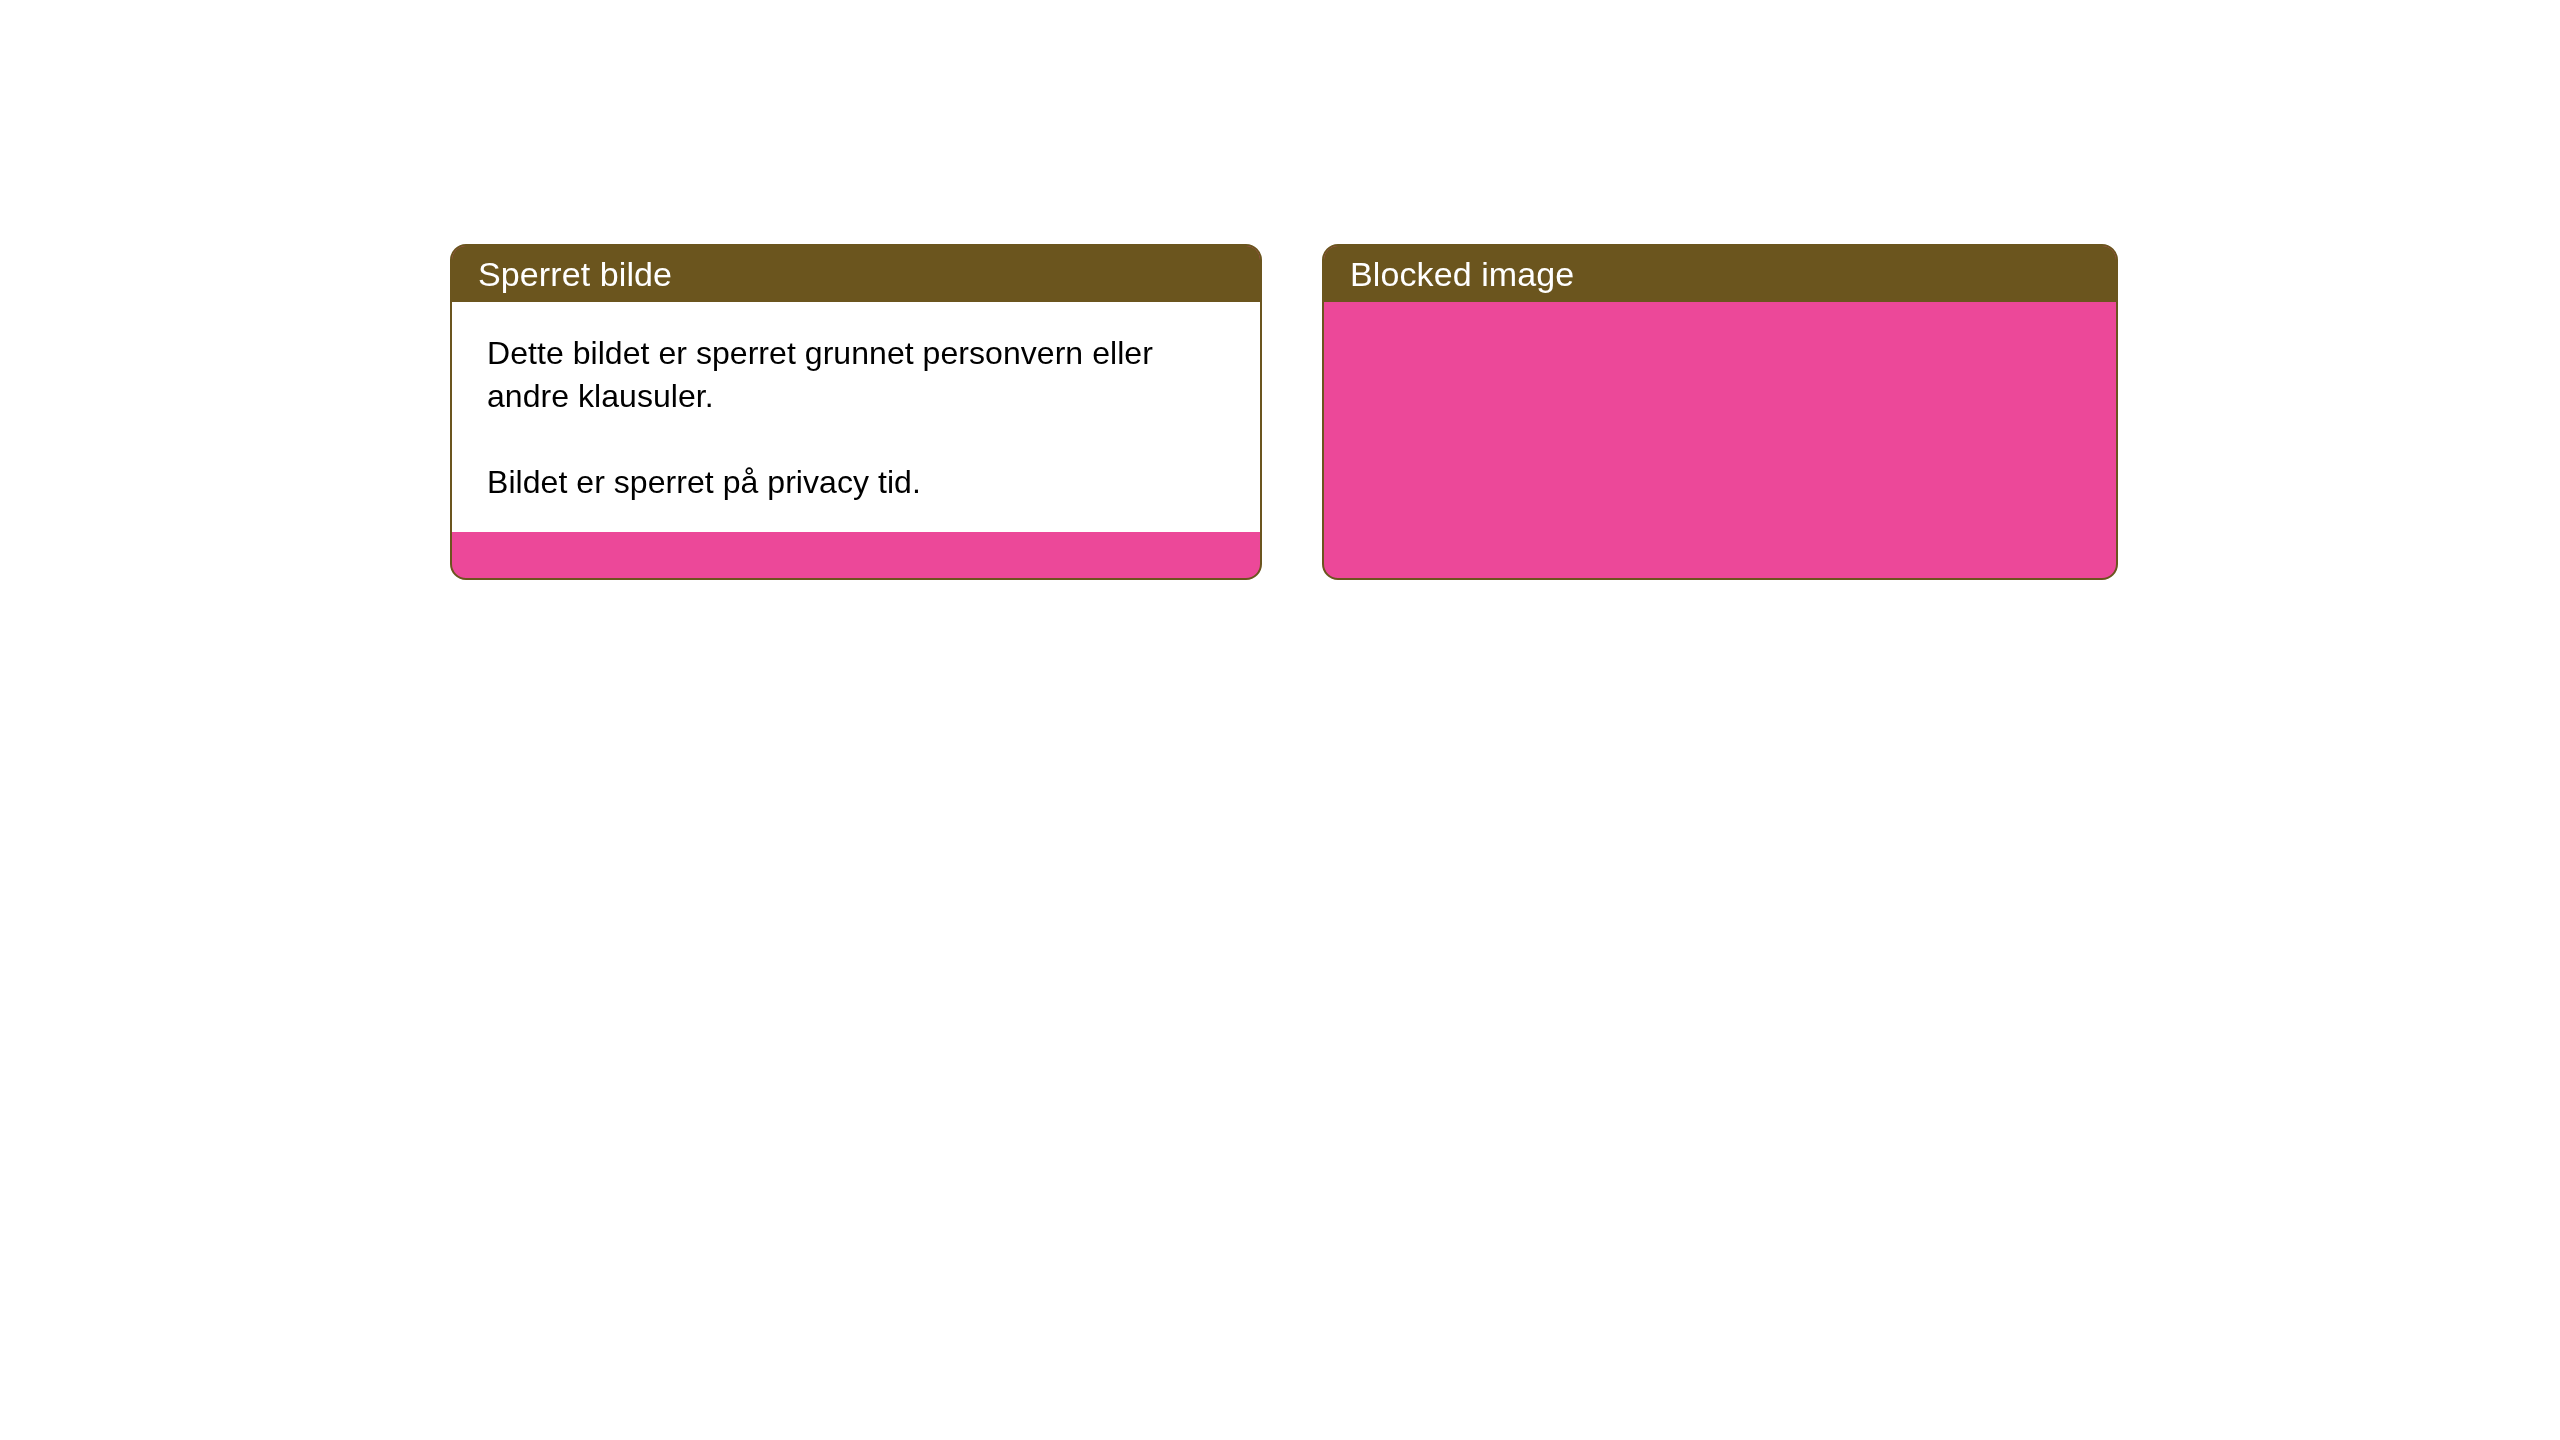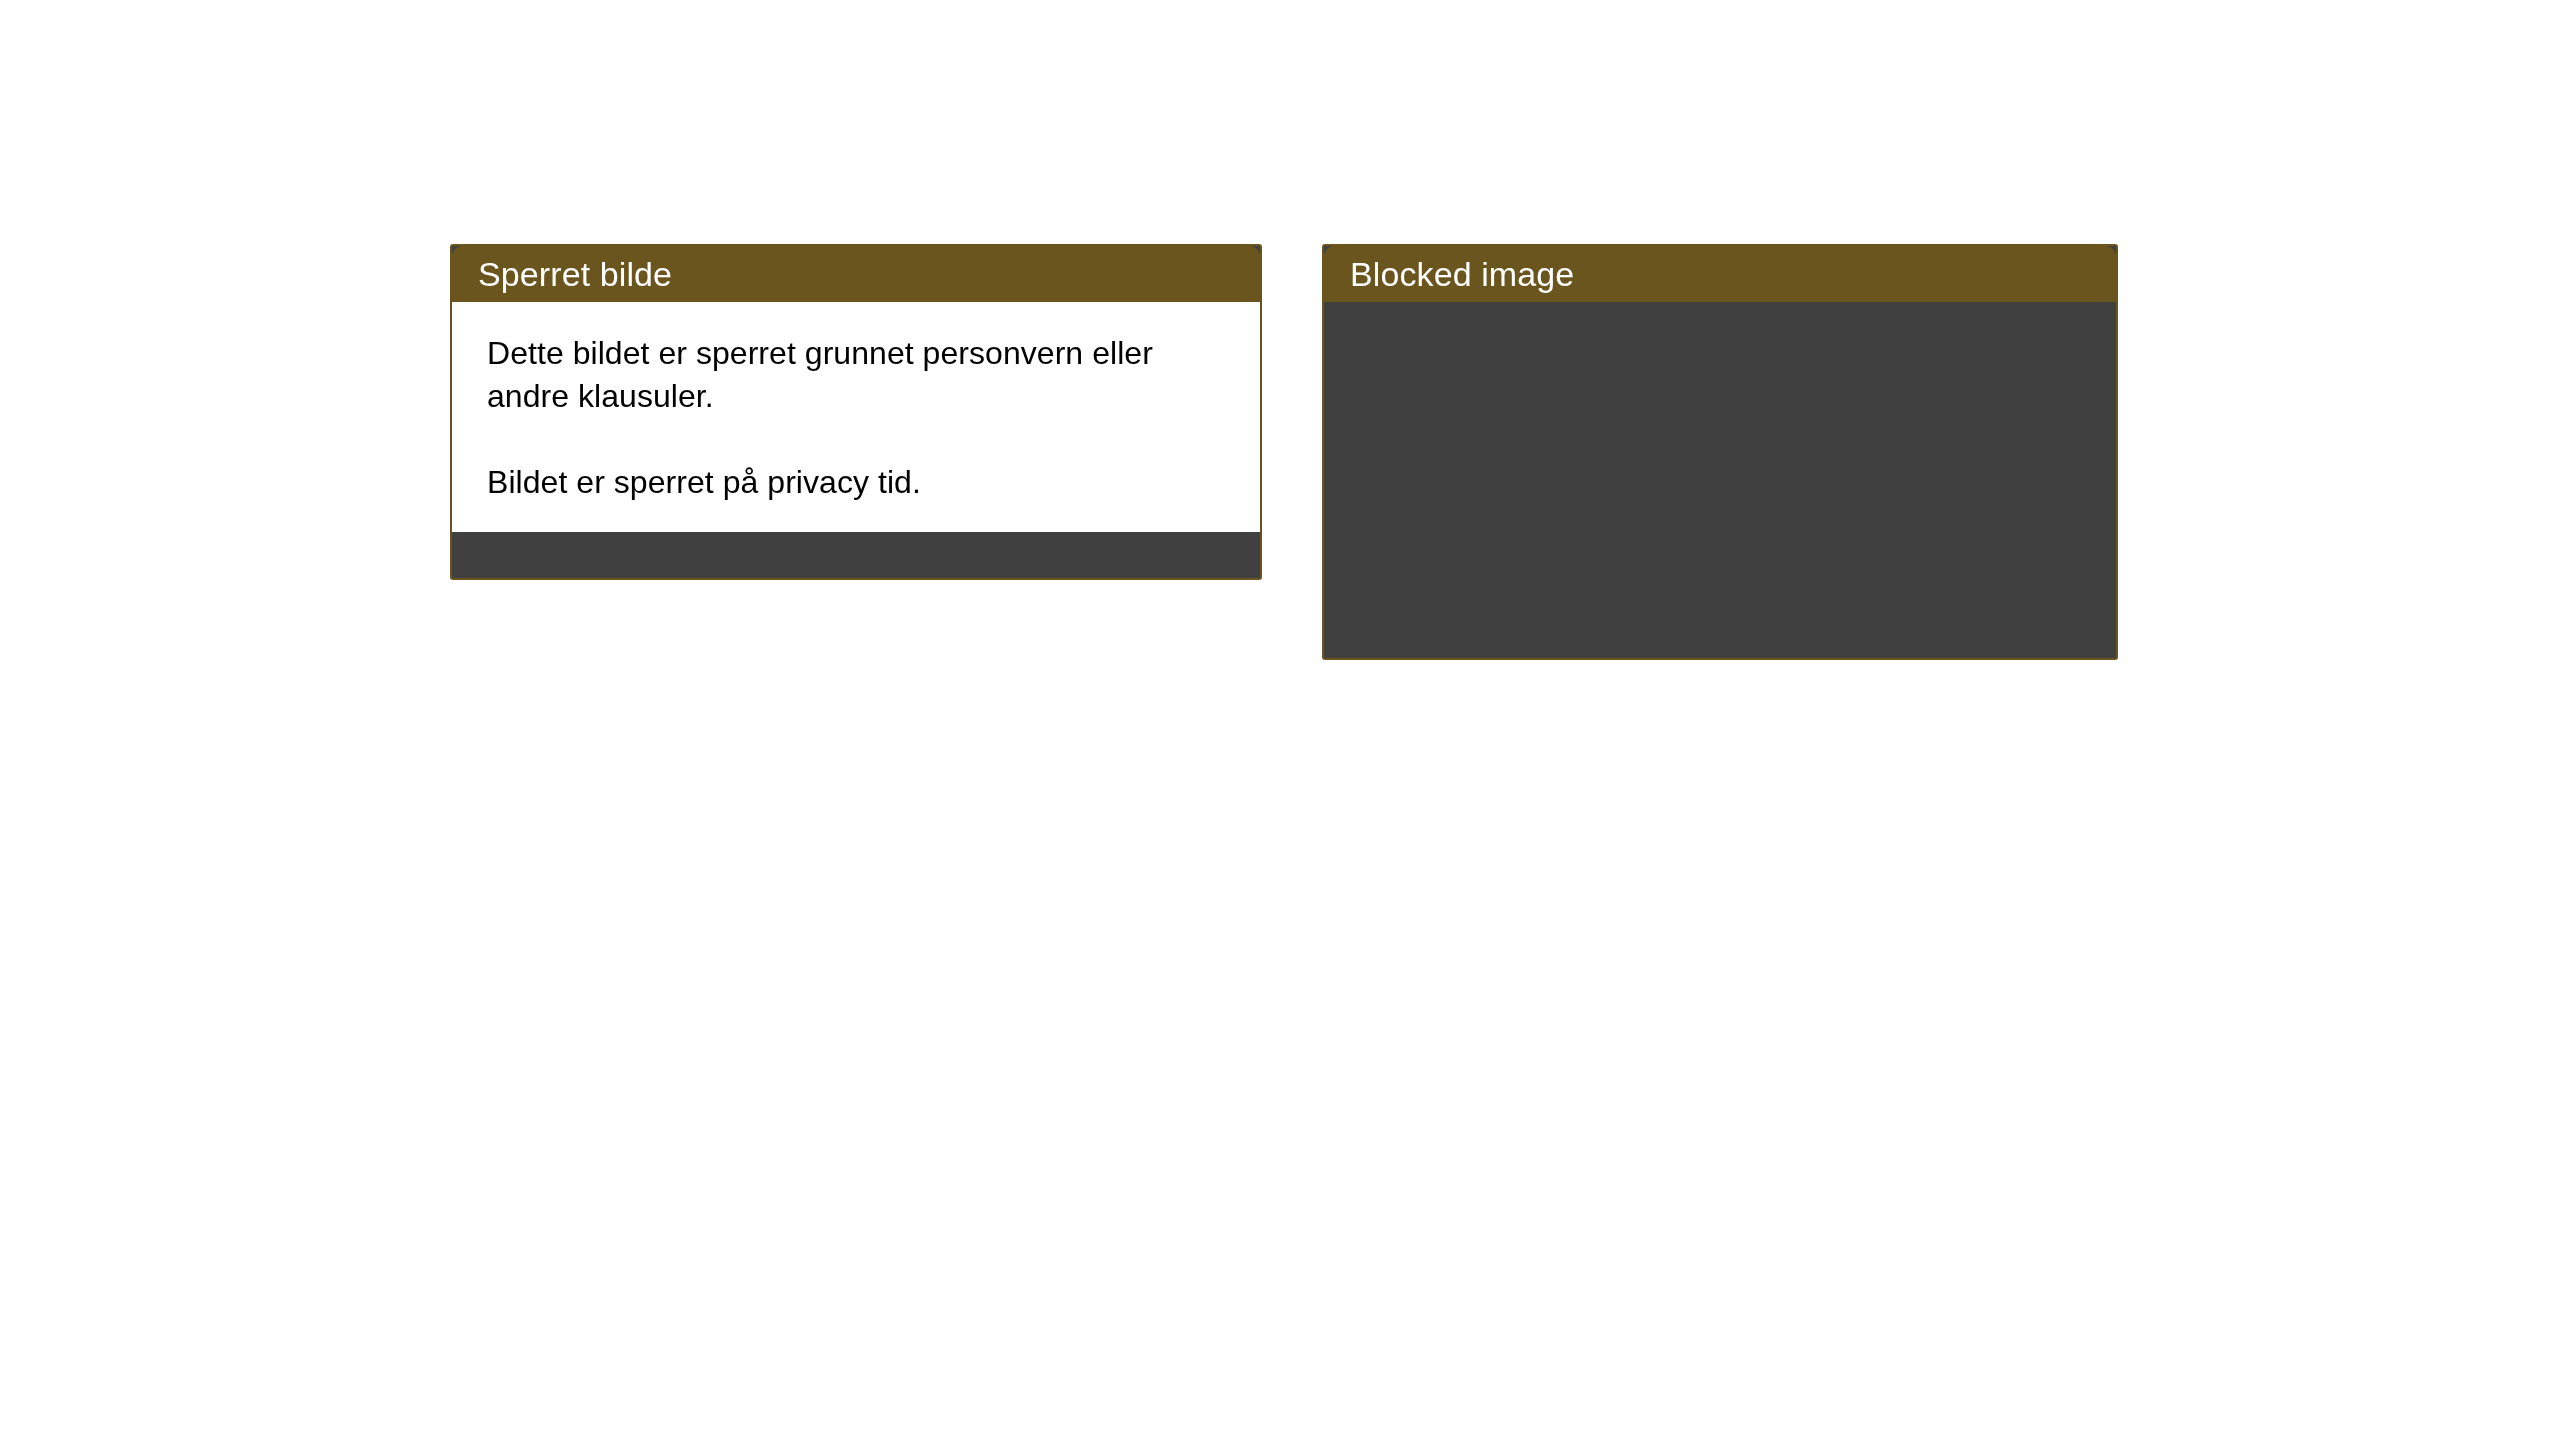--- a/index.html
+++ b/index.html
@@ -21,28 +21,28 @@
     position: relative;
     width: 2560px;
     height: 1440px;
     background: #ffffff;
   }
 
   .notice-panel {
     position: absolute;
     top: 244px;
     box-sizing: border-box;
-    background: #404040;
+    background: #ec4899;
     border: 2px solid #6b551e;
-    border-radius: 3px;
+    border-radius: 16px;
     overflow: hidden;
   }
 
   #panel-no  { left: 450px;  width: 812px; height: 336px; }
-  #panel-en  { left: 1322px; width: 796px; height: 416px; }
+  #panel-en  { left: 1322px; width: 796px; height: 336px; }
 
   .panel-header {
     box-sizing: border-box;
     height: 56px;
     background: #6b551e;
     border-top-left-radius: 10px;
     border-top-right-radius: 10px;
     padding: 0 0 0 26px;
     display: flex;
     align-items: center;

